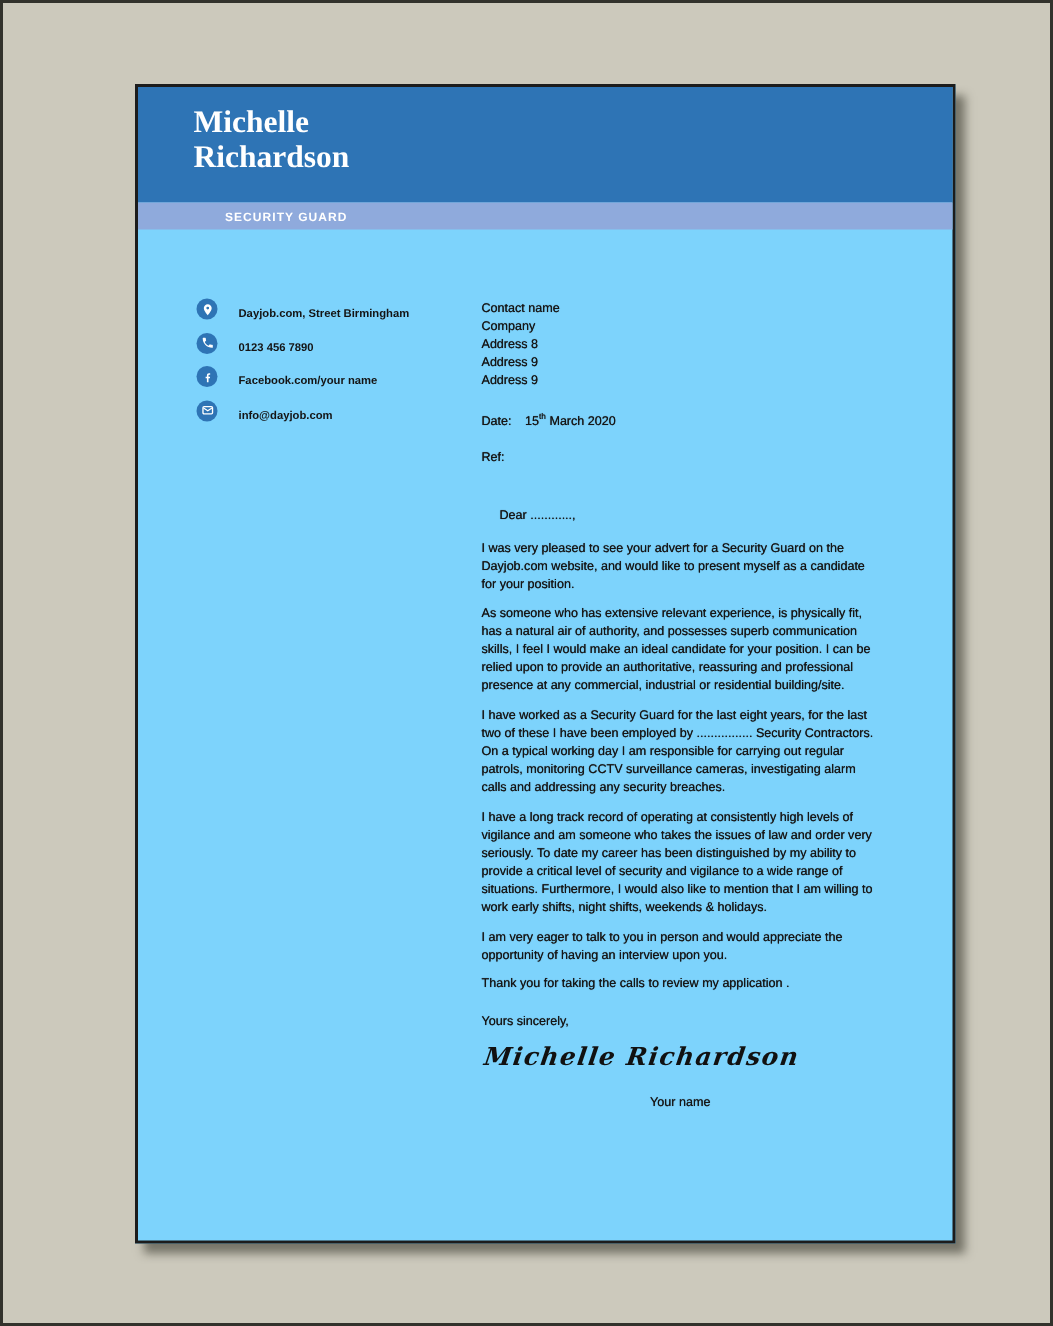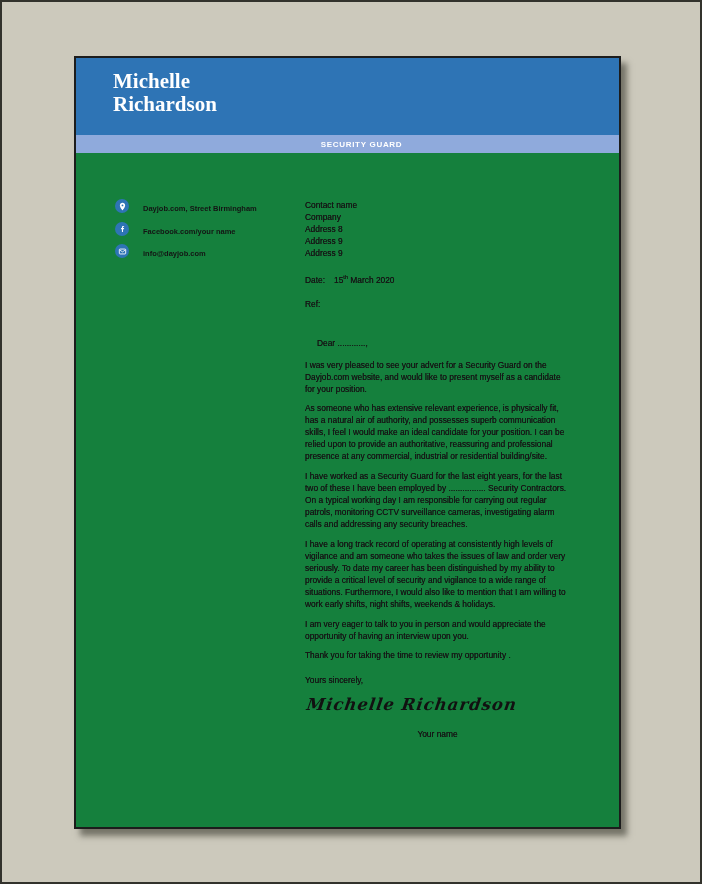--- a/index.html
+++ b/index.html
@@ -5,39 +5,39 @@
   * { margin:0; padding:0; box-sizing:border-box; }
   html,body { width:702px; height:884px; }
   body {
     position:relative;
     background:#ccc9bc;
     border:2px solid #32322c;
     font-family:"Liberation Sans", sans-serif;
     overflow:hidden;
   }
   .page {
-    position:absolute; left:72px; top:54px;
+    position:absolute; left:88px; top:54px;
     width:547px; height:773px;
-    background:#15803d;
+    background:#7dd3fc;
     border:2px solid #1c1c1c;
     box-shadow:6px 7px 6px rgba(45,45,35,0.55);
   }
   .header {
     height:77px; background:#2e74b5;
     padding:12px 0 0 37px;
   }
   .header .name {
     font-family:"Liberation Serif", serif;
     font-weight:bold; font-size:21px; line-height:23px;
     color:#ffffff;
   }
   .band {
     height:18px; background:#8faadc;
     color:#ffffff; font-size:8px; font-weight:bold;
-    letter-spacing:0.7px; line-height:19px; padding-left:28px;text-align:center;
+    letter-spacing:0.7px; line-height:19px; padding-left:58px;
   }
   .contacts {
     position:absolute; left:39px; top:141px; width:180px;
   }
   .contact-row { display:flex; align-items:flex-end; height:14px; margin-bottom:8.5px; }
   .contact-row:last-child { margin-top:2px; }
   .icon-circle {
     width:14px; height:14px; border-radius:50%;
     background:#2e74b5; flex:0 0 14px;
     display:flex; align-items:center; justify-content:center;
@@ -97,20 +97,28 @@
 
     <div class="contact-row">
       <span class="icon-circle">
         <svg viewBox="0 0 24 24">
             <path fill="#ffffff" d="M12 2C8.13 2 5 5.13 5 9c0 5.25 7 13 7 13s7-7.75 7-13c0-3.87-3.13-7-7-7zm0 9.5a2.5 2.5 0 1 1 0-5 2.5 2.5 0 0 1 0 5z"></path>
           </svg>
       </span>
       <span class="contact-label">Dayjob.com, Street Birmingham</span>
     </div>
 
+    <div class="contact-row">
+      <span class="icon-circle">
+        <svg viewBox="0 0 24 24">
+            <path fill="#ffffff" d="M6.62 10.79c1.44 2.83 3.76 5.14 6.59 6.59l2.2-2.2c.27-.27.67-.36 1.02-.24 1.12.37 2.33.57 3.57.57.55 0 1 .45 1 1V20c0 .55-.45 1-1 1-9.39 0-17-7.61-17-17 0-.55.45-1 1-1h3.5c.55 0 1 .45 1 1 0 1.25.2 2.45.57 3.57.11.35.03.74-.25 1.02l-2.2 2.2z"></path>
+          </svg>
+      </span>
+      <span class="contact-label">0123 456 7890</span>
+    </div>
 
     <div class="contact-row">
       <span class="icon-circle">
         <svg viewBox="0 0 24 24">
             <path fill="#ffffff" d="M13.4 21v-7.2h2.4l.4-2.9h-2.8V9c0-.8.3-1.4 1.5-1.4h1.4V5.1c-.3 0-1.2-.1-2.2-.1-2.2 0-3.6 1.3-3.6 3.7v2.2H8.2v2.9h2.3V21h2.9z"></path>
           </svg>
       </span>
       <span class="contact-label">Facebook.com/your name</span>
     </div>
 
@@ -140,21 +148,21 @@
 
     <div class="ref-line">Ref:</div>
 
     <div class="salutation">Dear ............,</div>
 
     <p class="para-1">I was very pleased to see your advert for a Security Guard on the Dayjob.com website, and would like to present myself as a candidate for your position.</p>
     <p class="para-2">As someone who has extensive relevant experience, is physically fit, has a natural air of authority, and possesses superb communication skills, I feel I would make an ideal candidate for your position. I can be relied upon to provide an authoritative, reassuring and professional presence at any commercial, industrial or residential building/site.</p>
     <p class="para-3">I have worked as a Security Guard for the last eight years, for the last two of these I have been employed by ................ Security Contractors. On a typical working day I am responsible for carrying out regular patrols, monitoring CCTV surveillance cameras, investigating alarm calls and addressing any security breaches.</p>
     <p class="para-4">I have a long track record of operating at consistently high levels of vigilance and am someone who takes the issues of law and order very seriously. To date my career has been distinguished by my ability to provide a critical level of security and vigilance to a wide range of situations. Furthermore, I would also like to mention that I am willing to work early shifts, night shifts, weekends &amp; holidays.</p>
     <p class="para-5">I am very eager to talk to you in person and would appreciate the opportunity of having an interview upon you.</p>
-    <p class="para-6">Thank you for taking the time to review my opportunity .</p>
+    <p class="para-6">Thank you for taking the calls to review my application .</p>
 
     <div class="closing">Yours sincerely,</div>
 
     <div class="signature">Michelle Richardson</div>
 
     <div class="sender-name">Your name</div>
 
   </div>
 
 </div>

